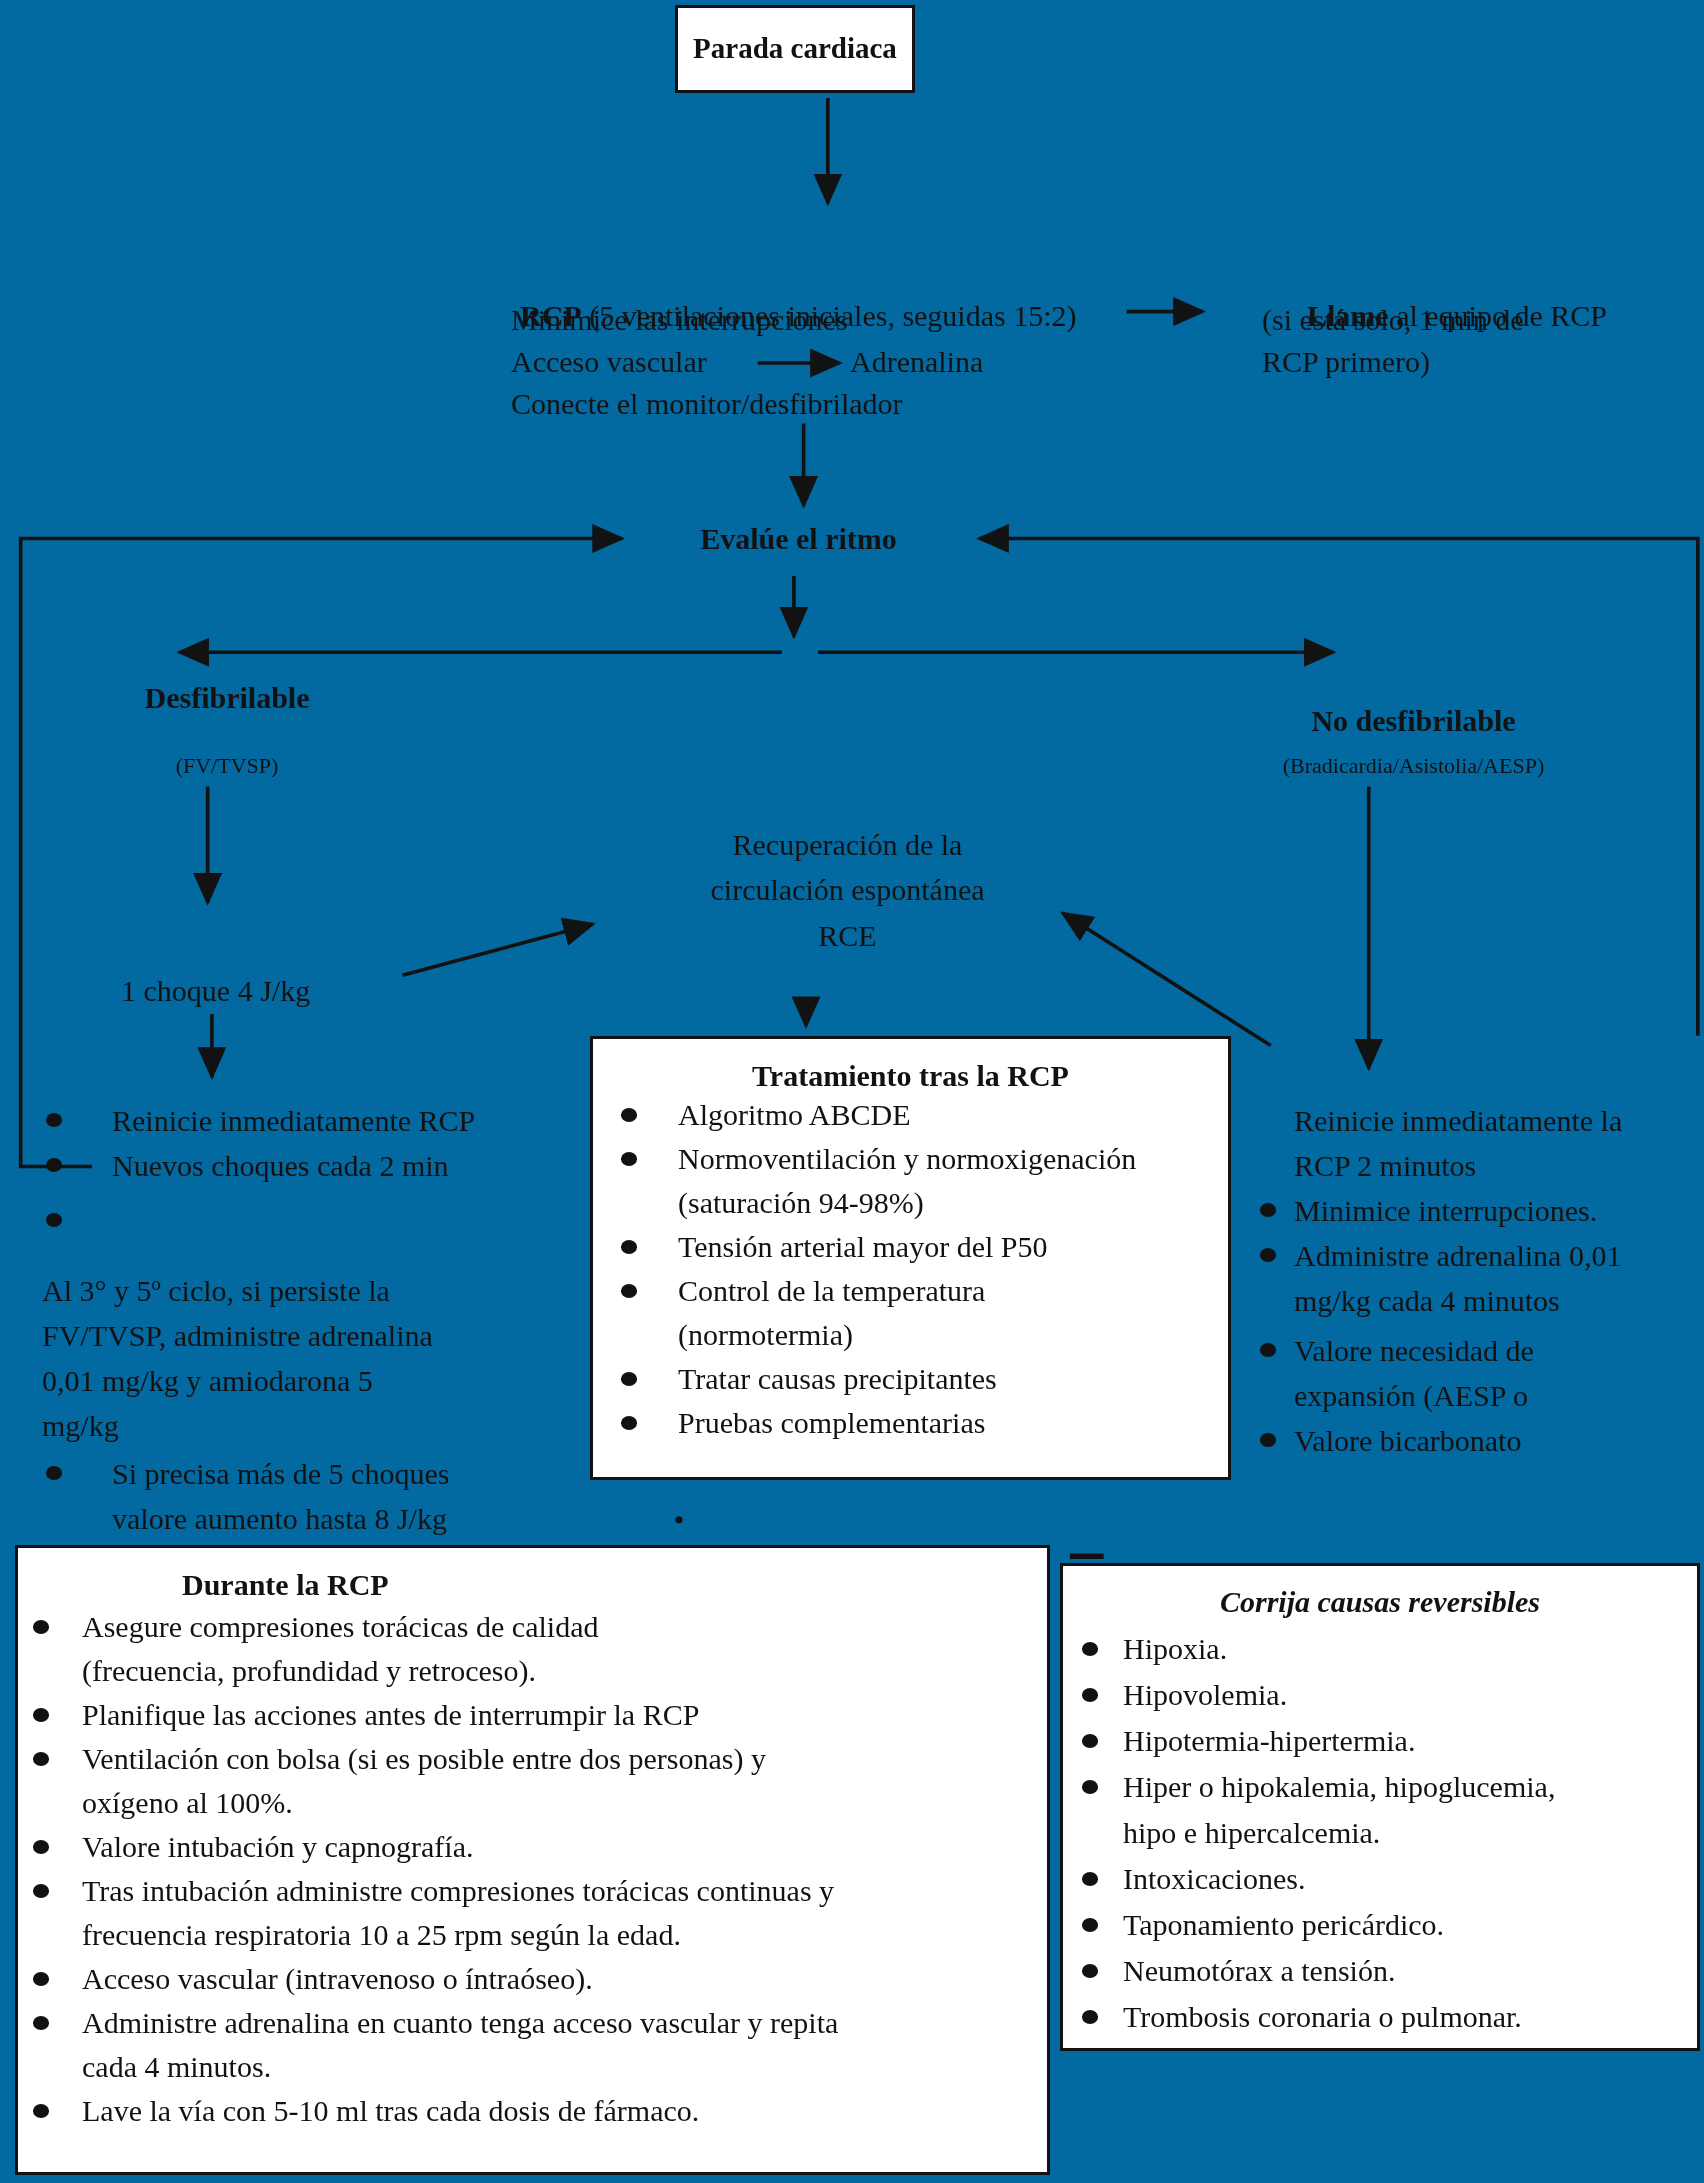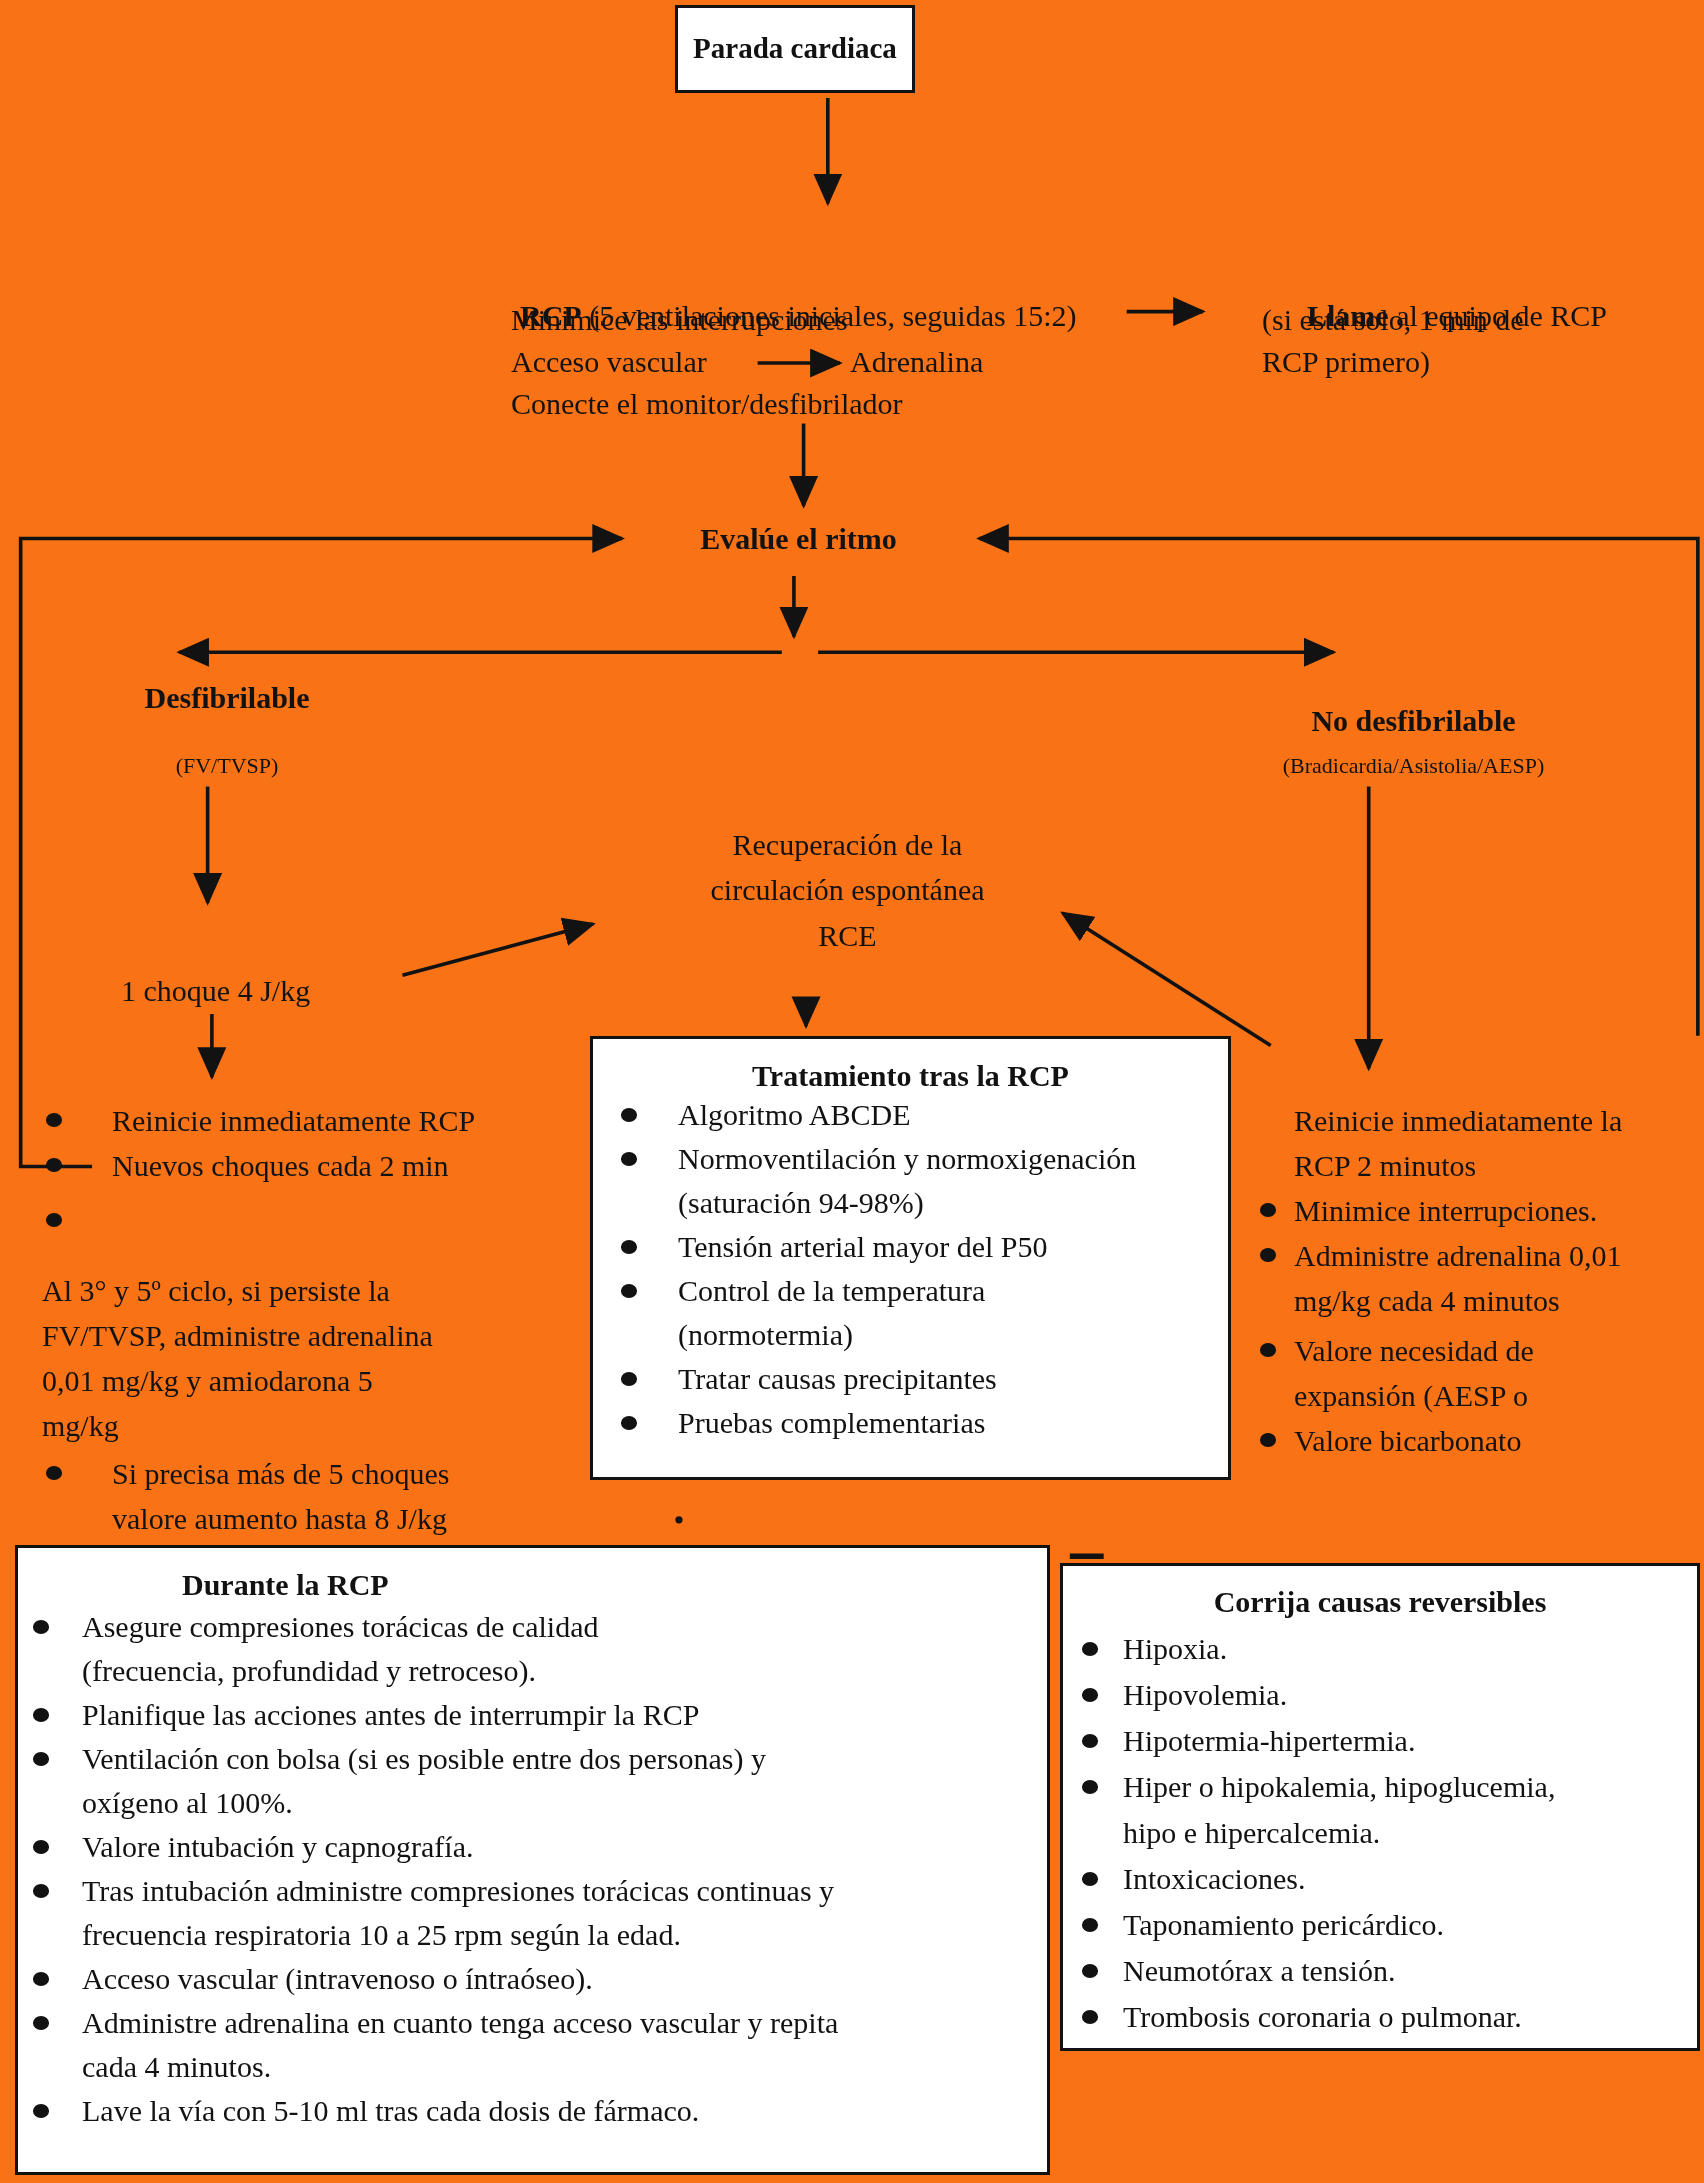--- a/index.html
+++ b/index.html
@@ -1,16 +1,16 @@
 <!DOCTYPE html>
 <html style="font-size:9.7px"><head>
 <meta charset="utf-8">
 <style>
   html,body{margin:0;padding:0;background:#ffffff;}
-  #canvas{position:relative;width:1704px;height:2183px;background:#f97316;
+  #canvas{position:relative;width:1704px;height:2183px;background:#0369a1;
           font-family:"Liberation Serif","DejaVu Serif",serif;color:#121212;overflow:hidden;}
   .abs{position:absolute;}
   .pre{white-space:pre-wrap;}
   .b{font-weight:bold;}
   .box{position:absolute;border:3.6px solid #121212;background:#ffffff;box-sizing:border-box;}
   .center{text-align:center;}
   svg.overlay{position:absolute;left:0;top:0;pointer-events:none;}
   .t50{font-size:30px;line-height:39px;}
   .t52{font-size:22px;line-height:39px;}
   
@@ -258,21 +258,21 @@
       </div>
       <div class="row">
         <span class="dot show"></span>
         <span class="txt">
           <span class="line">Lave la vía con 5-10 ml tras cada dosis de fármaco.</span>
         </span>
       </div>
     </div>
 
   <div class="box" style="left:1060px;top:1563px;width:640px;height:488px;border-width:3px;"></div>
-  <div class="abs t50 b center" style="left:1060px;top:1582px;width:640px;">Corrija causas reversibles</div>
+  <div class="abs t50 b center" style="left:1060px;top:1582px;width:640px;font-style:italic;">Corrija causas reversibles</div>
   <div class="list" style="left:1078px;top:1626px;width:605px;--lh:46px;--dotw:45px;">
       <div class="row">
         <span class="dot show"></span>
         <span class="txt">
           <span class="line">Hipoxia.</span>
         </span>
       </div>
       <div class="row">
         <span class="dot show"></span>
         <span class="txt">

